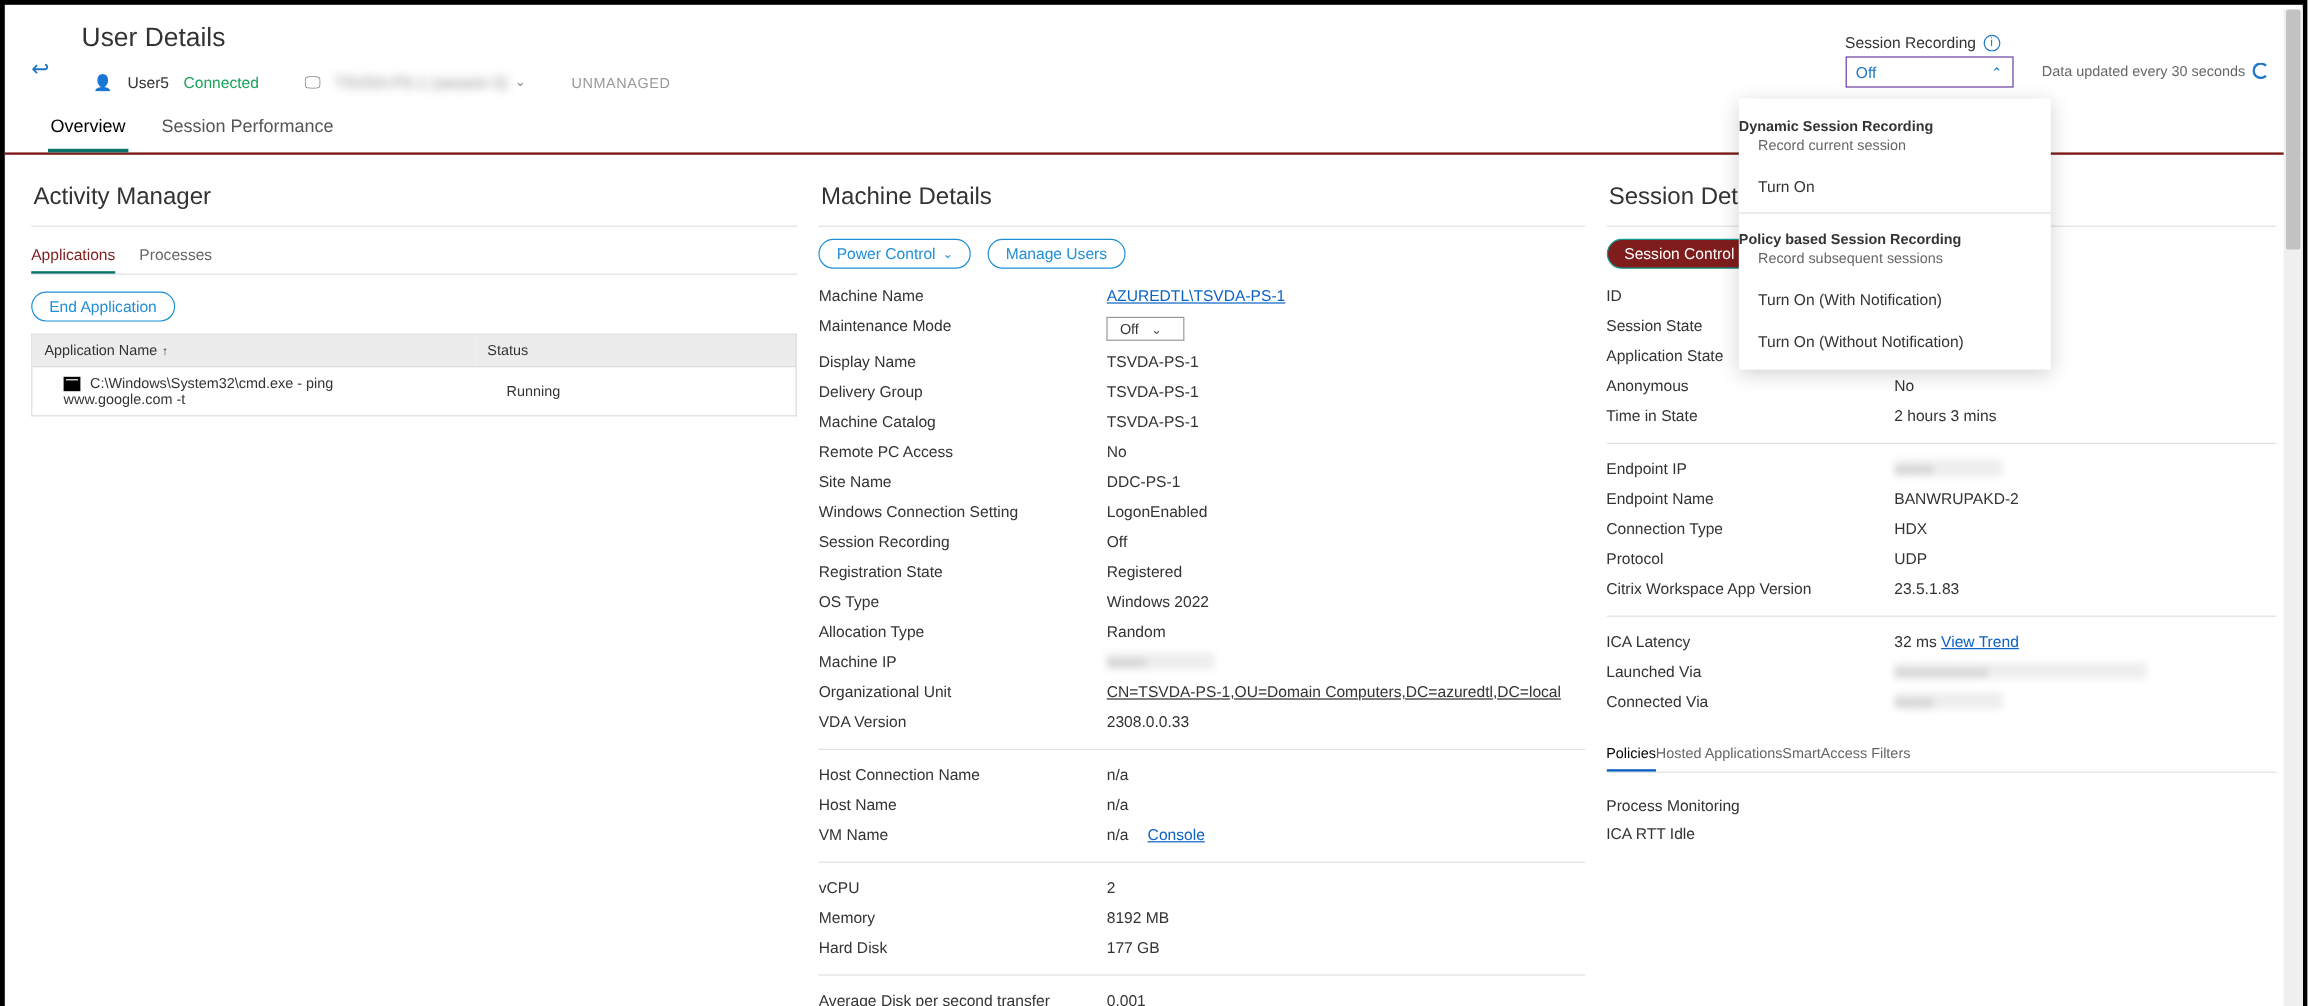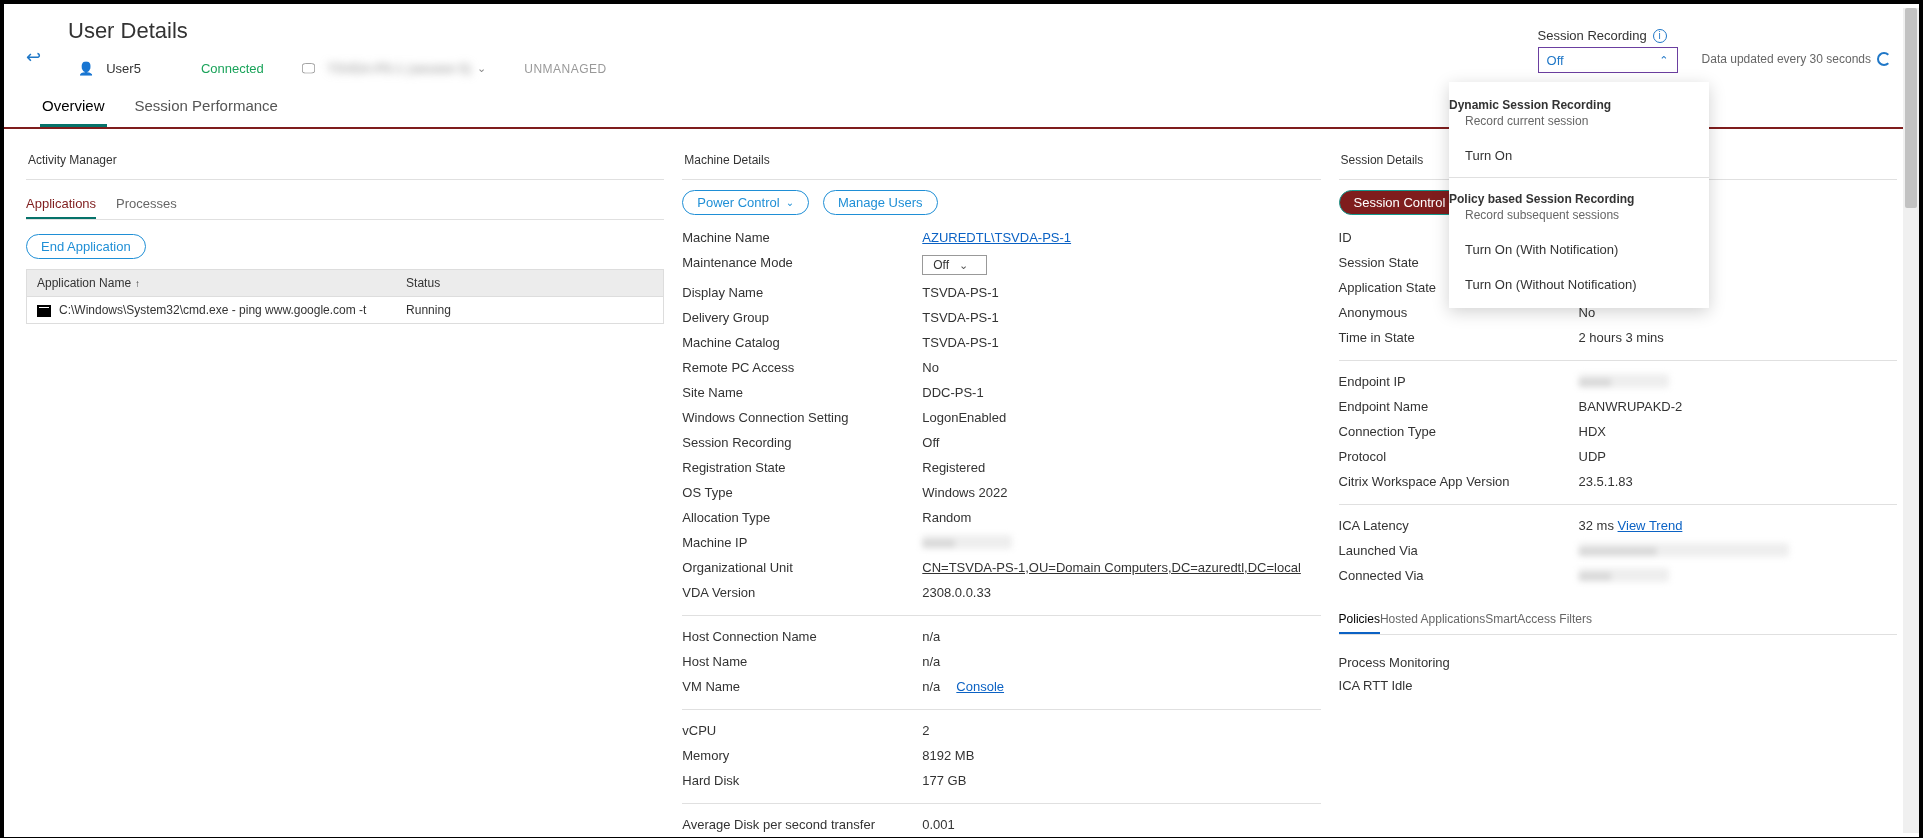--- a/index.html
+++ b/index.html
@@ -24,21 +24,21 @@
     position: relative;
   }
   .back-arrow { position: absolute; left: 22px; top: 42px; color:#1f77c7; font-size:18px;}
   .title { font-size: 22px; font-weight: 400; margin-left: 40px; }
   .hdr-row2 {
     display: flex; align-items: center; gap: 12px;
     margin: 16px 0 10px 50px;
     font-size: 13px;
   }
   .user-glyph { color:#888; font-size:13px;}
-  .connected { color:#1aa35a; font-weight:500;margin-left:48px;}
+  .connected { color:#1aa35a; font-weight:500;}
   .mon-glyph { color:#888; font-size:14px;}
   .blur {
     filter: blur(4px); color:#888;
   }
   .unmanaged { color:#999; letter-spacing:0.5px; font-size:12px;}
   .chev { color:#888; font-size:11px; margin-left:-6px;}
   .hdr-right {
     position:absolute; right:28px; top:24px; display:flex; align-items:flex-start; gap:24px;
   }
   .sr-block { display:flex; flex-direction:column; gap:4px;}
@@ -66,39 +66,39 @@
   
   .main-tabs { display:flex; gap:26px; padding:0 36px; border-bottom:2px solid #7f1d1d;}
   .main-tabs .tab { padding:10px 2px; font-size:15px; color:#555; cursor:pointer; border-bottom:3px solid transparent;}
   .main-tabs .tab.active { color:#000; font-weight:500; border-bottom-color:#06726a;}
   
   .cols { display:flex; gap:18px; padding:18px 22px 0 22px;}
   .card {
     background:#fff;
   }
   .card-header {
-    font-size:12px; font-weight:400; padding:6px 2px 12px;
+    font-size:20px; font-weight:400; padding:6px 2px 12px;
     border-bottom:1px solid #e0e0e0; margin-bottom:10px;
   }
   .col-left { width:640px;}
   .col-mid  { width:640px;}
   .col-right{ width:560px;}
   
   .sub-tabs { display:flex; gap:20px; margin:8px 0 14px; border-bottom:1px solid #e0e0e0;}
   .sub-tabs .stab { padding:6px 0; font-size:13px; color:#666; cursor:pointer; border-bottom:2px solid transparent;}
   .sub-tabs .stab.active { color:#7f1d1d; font-weight:500; border-bottom-color:#06726a;}
   .pill-btn {
     border:1px solid #1f8fd6; color:#1f8fd6; background:#fff; border-radius:16px;
     padding:4px 14px; font-size:13px; cursor:pointer; display:inline-flex; align-items:center; gap:6px;
   }
   .pill-btn.filled { background:#7f1d1d; color:#fff; border-color:#149a8e;gap:20px;}
   .pill-btn .chev-sm { font-size:10px;}
   .table { width:100%; border:1px solid #ddd; border-collapse:collapse; margin-top:10px;}
   .table th { background:#ececec; text-align:left; font-weight:500; font-size:12px; padding:6px 10px; border-bottom:1px solid #ddd;}
-  .table td { padding:6px 10px; font-size:12px;}
+  .table td { padding:6px 26px; font-size:12px;}
   .sort-arrow { font-size:10px; margin-left:4px;}
   .app-icon { width:14px; height:12px; background:#000; display:inline-block; margin-right:8px; vertical-align:middle; position:relative;}
   .app-icon::after{content:"";position:absolute;left:2px;right:2px;top:2px;height:1px;background:#fff;}
   
   .btn-row { display:flex; gap:14px; margin-bottom:10px;}
   .kv-wrap { margin-top:6px;}
   .kv-row { display:flex; padding:5px 0; font-size:13px;}
   .kv-row .k { width:240px; color:#333;}
   .kv-row .v { color:#333;}
   .kv-row .v a { color:#0b62c4; text-decoration:underline;}

